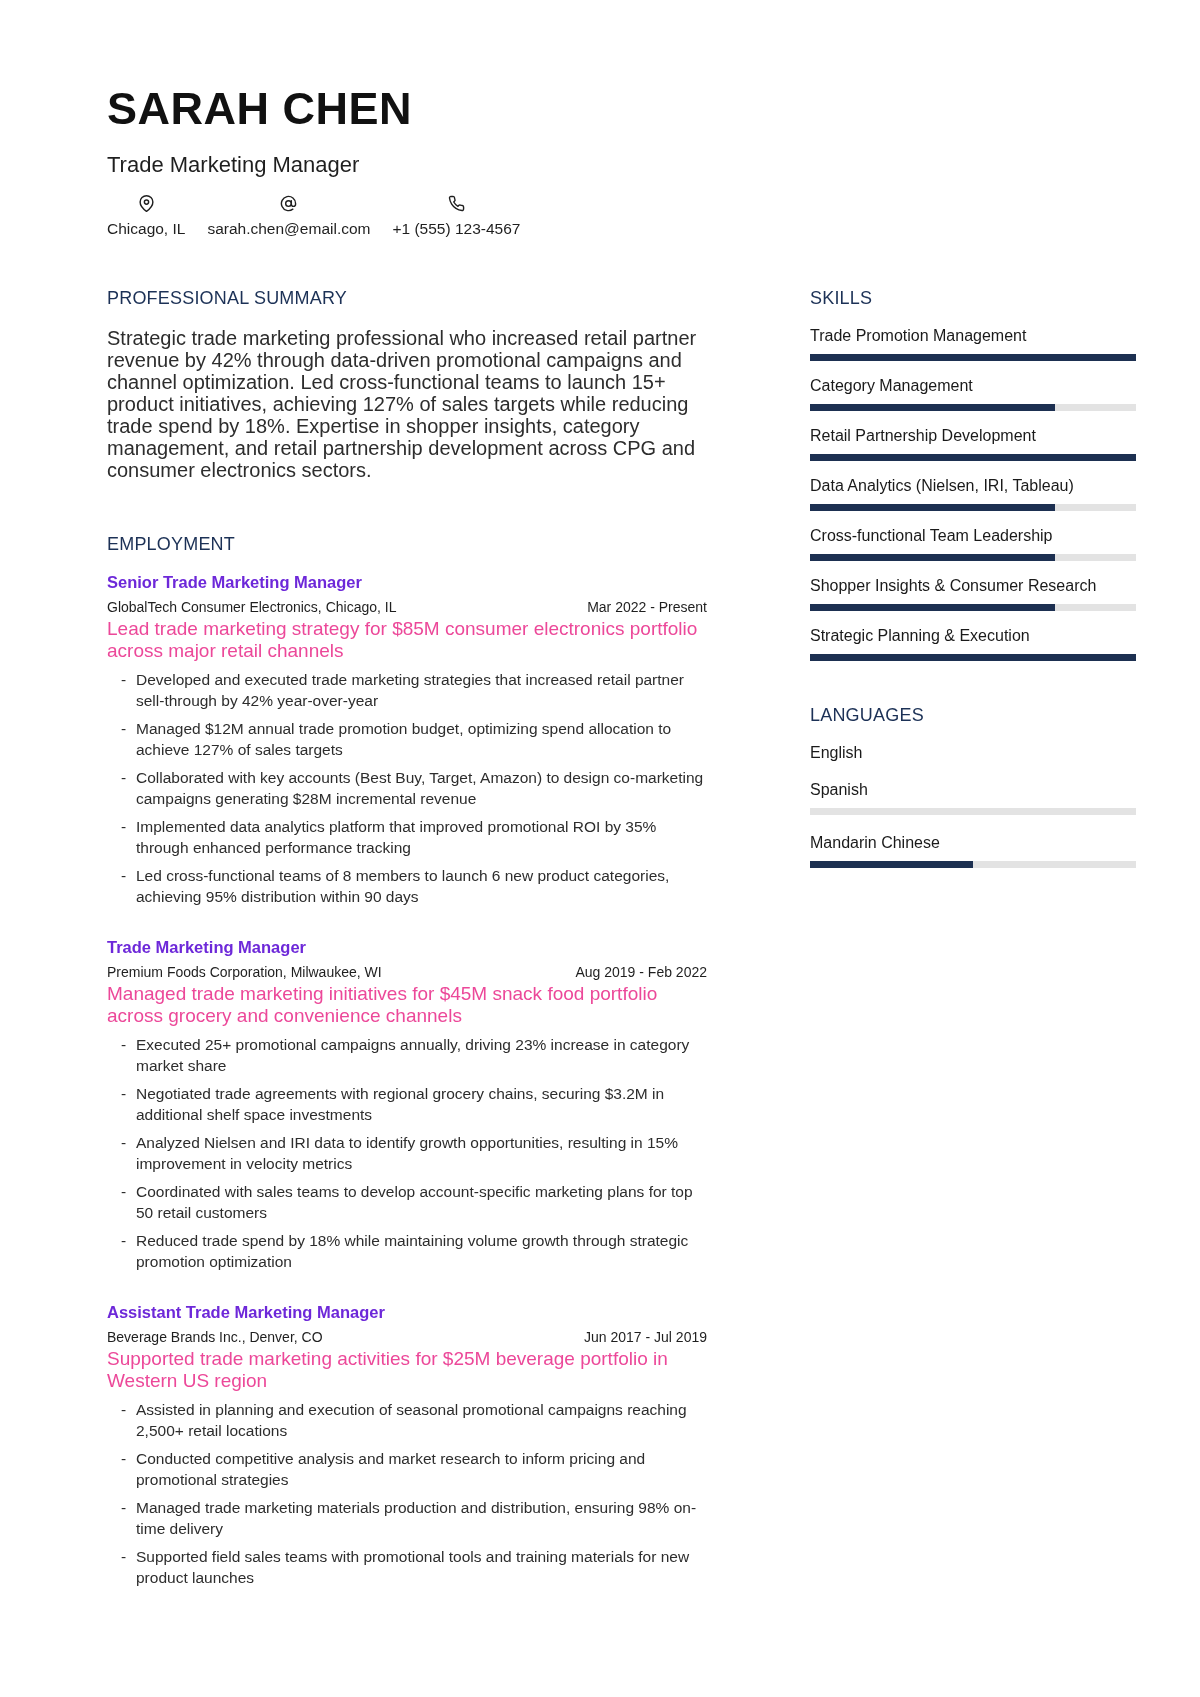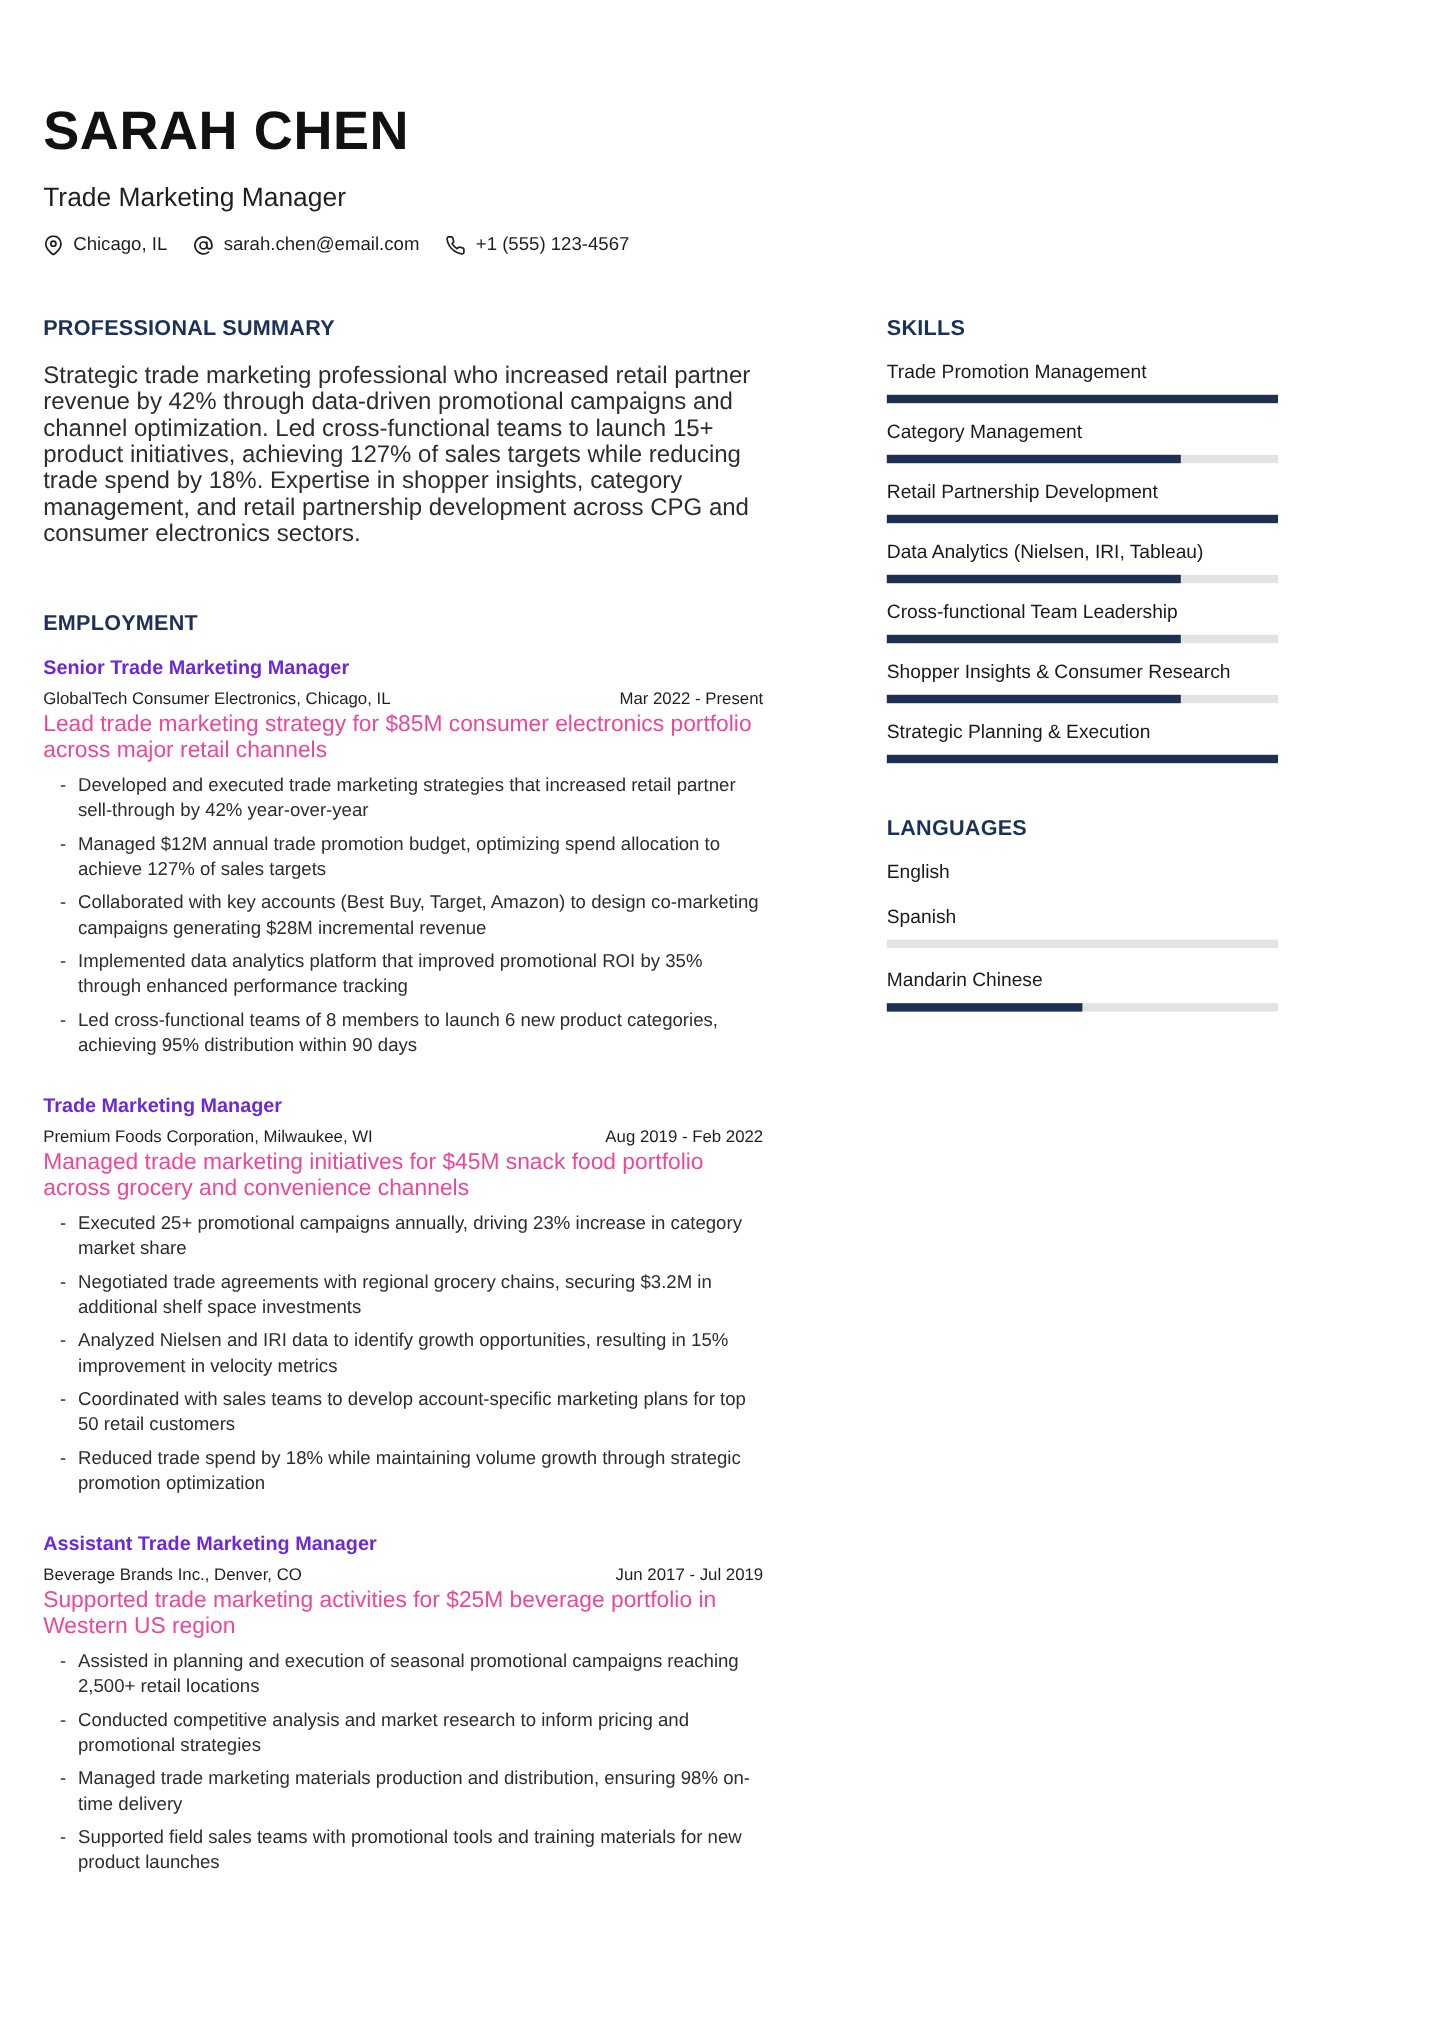--- a/index.html
+++ b/index.html
@@ -3,39 +3,39 @@
 <meta charset="utf-8">
 <style>
   * { margin: 0; padding: 0; box-sizing: border-box; }
   html, body { background: #ffffff; }
   body {
     width: 1200px; height: 1697px;
     font-family: "Liberation Sans", "DejaVu Sans", sans-serif;
     color: #2d2d2d;
     overflow: hidden;
   }
-  .page { width: 1048px; height: 1697px; padding: 86px 88px 0 36px; }
+  .page { width: 1048px; height: 1697px; padding: 86px 88px 0 107px; }
 
   
   .name {
     font-size: 45px; font-weight: 800; letter-spacing: 0.5px;
     color: #111111; line-height: 1;
   }
   .candidate-title { font-size: 22px; color: #1f1f1f; margin-top: 21px; }
   .contact-row { display: flex; align-items: center; gap: 22px; margin-top: 17px; }
-  .contact-item { display: inline-flex; align-items: center; gap: 8px; font-size: 15.5px; color: #1f1f1f; }
+  .contact-item { display: inline-flex; align-items: center; gap: 8px; font-size: 15.5px; color: #1f1f1f; flex-direction: column; }
   .icon { width: 17px; height: 17px; stroke: #1f1f1f; fill: none; stroke-width: 2; stroke-linecap: round; stroke-linejoin: round; flex: 0 0 auto; }
 
   
   .columns { display: flex; margin-top: 50px; }
   .left-col { width: 600px; flex: 0 0 600px; }
   .right-col { width: 326px; flex: 0 0 326px; margin-left: 103px; }
 
   h2.section-heading {
-    font-size: 18px; font-weight: bold; color: #1c3156;
+    font-size: 18px; font-weight: normal; color: #1c3156;
     letter-spacing: 0.2px; margin-bottom: 18px;
   }
 
   
   .summary-text { font-size: 20px; line-height: 22px; color: #2d2d2d; }
   .employment-section { margin-top: 53px; }
   .job { margin-bottom: 31px; }
   .job:last-child { margin-bottom: 0; }
   .job-title { font-size: 16.5px; font-weight: bold; color: #6d28d9; margin-bottom: 7px; }
   .job-meta { display: flex; justify-content: space-between; align-items: baseline; font-size: 14px; color: #1f1f1f; margin-bottom: 3px; }

